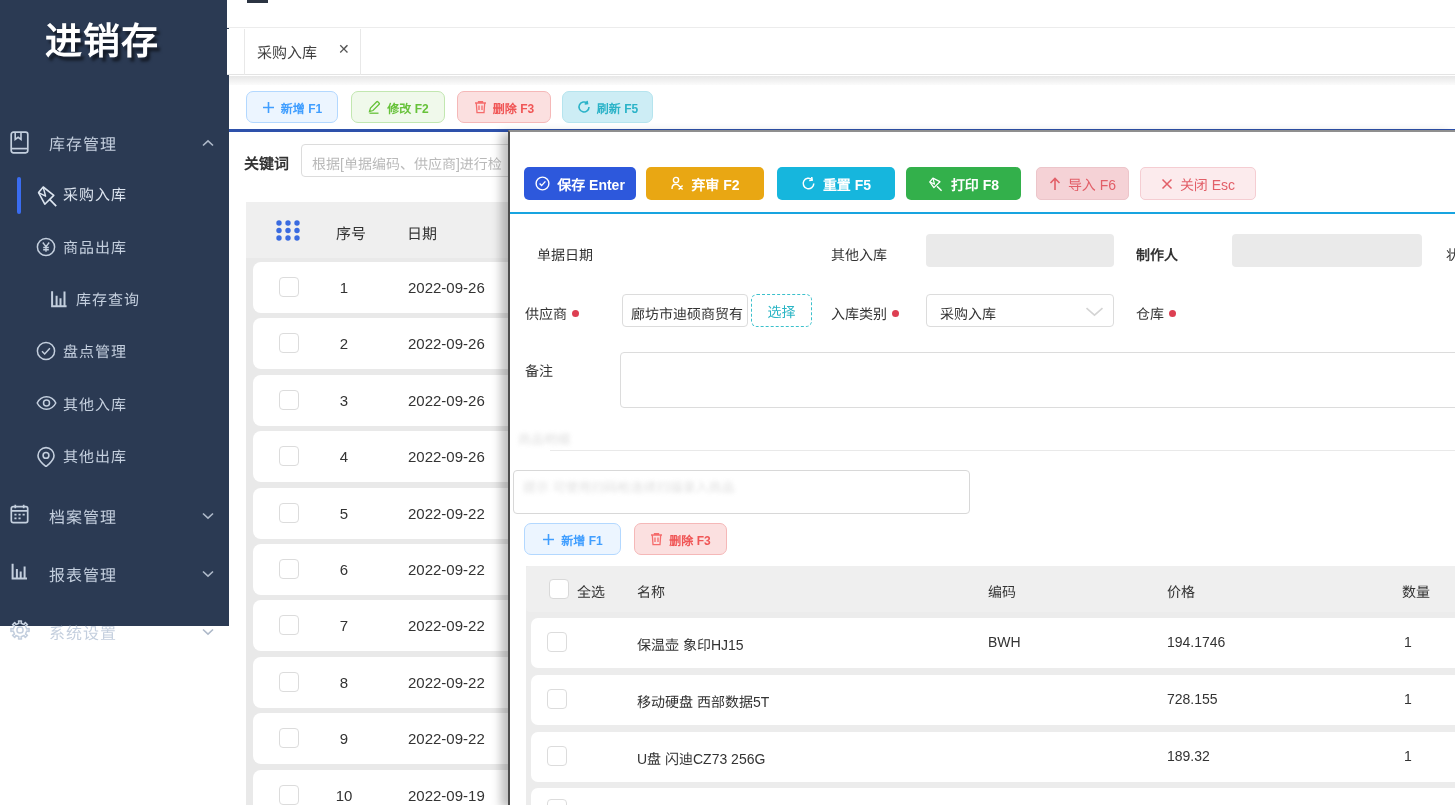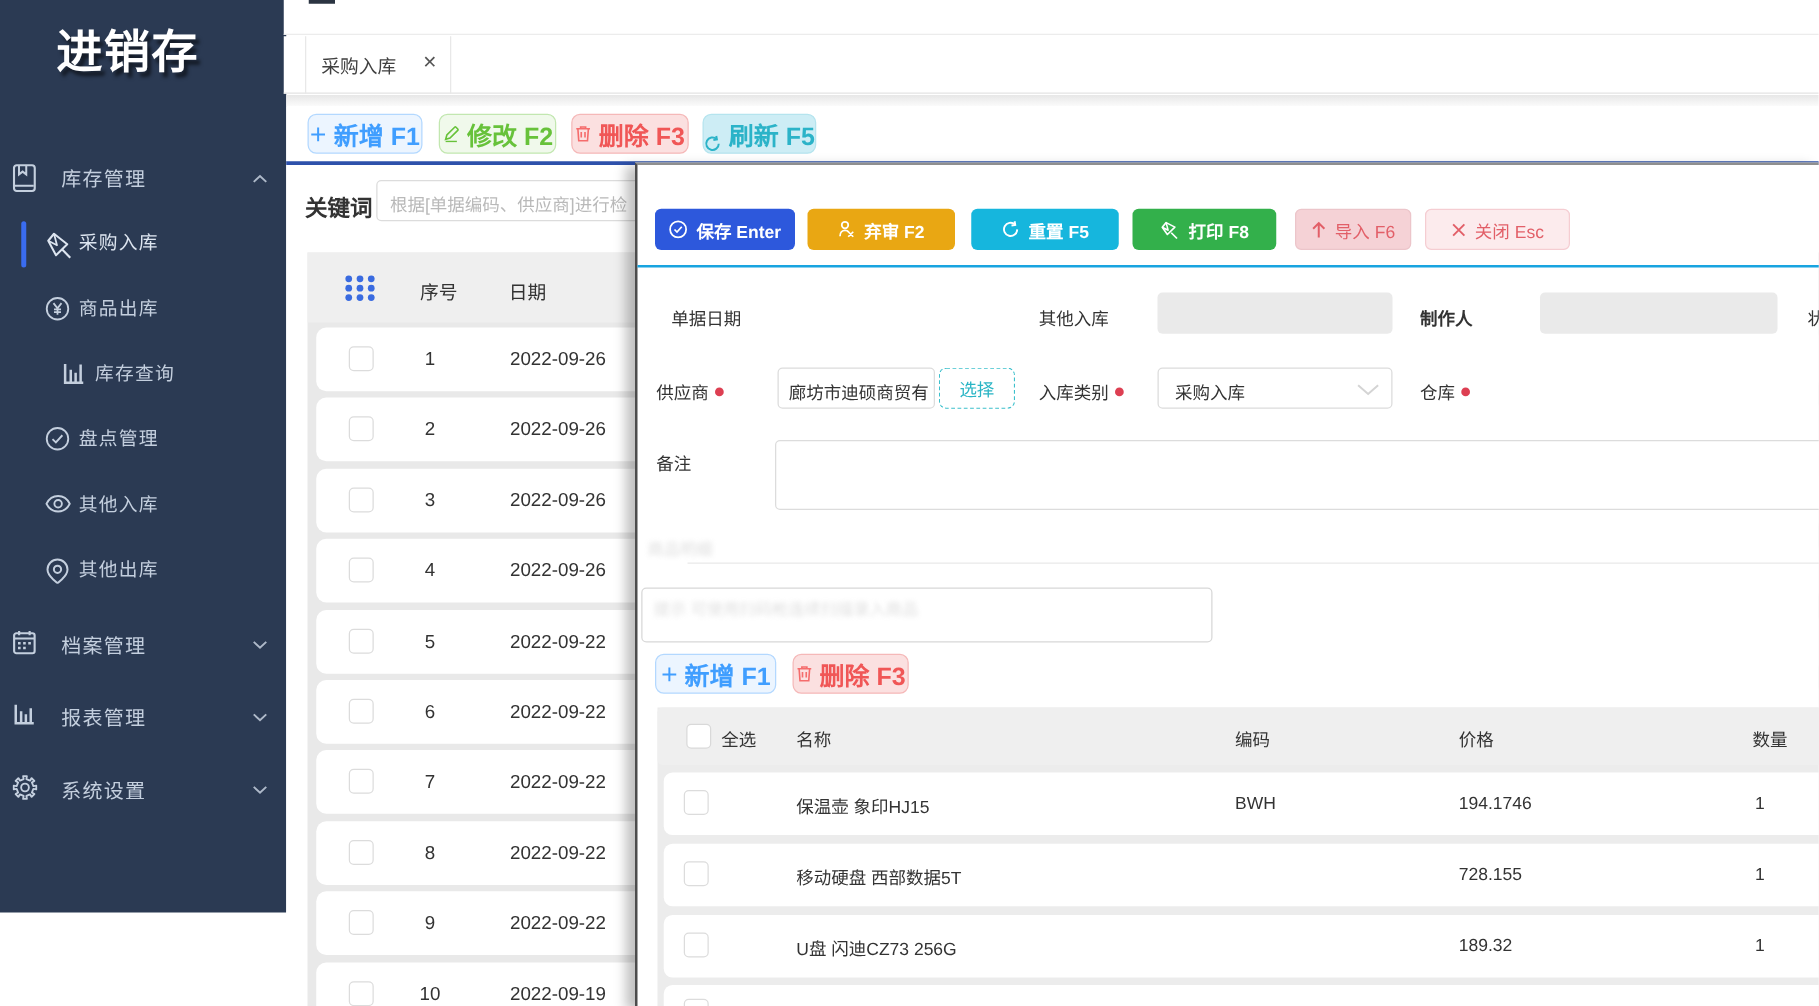--- a/index.html
+++ b/index.html
@@ -2,21 +2,21 @@
 <html lang="zh-CN"><head>
 <meta charset="UTF-8">
 <title>进销存</title>
 <style>
 *{margin:0;padding:0;box-sizing:border-box;}
 html,body{width:1455px;height:805px;overflow:hidden;}
 body{position:relative;font-family:"Liberation Sans",sans-serif;background:#fff;color:#333;}
 .abs{position:absolute;}
 svg{display:block;}
 
-#sidebar{left:0;top:0;width:229px;height:730px;background:#2b3a53;}
+#sidebar{left:0;top:0;width:229px;height:626px;background:#2b3a53;}
 #logo{left:45px;top:11px;color:#fff;font-size:37px;font-weight:bold;letter-spacing:1px;text-shadow:3px 4px 3px rgba(0,0,0,0.55);}
 .m-item{left:0;width:227px;height:22px;color:#c4cfde;}
 .m-item .ti{position:absolute;left:49px;top:0;font-size:16px;letter-spacing:1px;line-height:22px;}
 .m-item .ic{position:absolute;left:10px;top:-3px;}
 .m-item .ch{position:absolute;left:202px;top:5px;}
 .s-item{left:0;width:227px;height:20px;color:#c4cfde;}
 .s-item .ti{position:absolute;left:63px;top:0;font-size:15px;letter-spacing:1px;line-height:20px;}
 .s-item .ic{position:absolute;left:36px;top:-1px;}
 #activebar{left:17px;top:177px;width:4px;height:37px;background:#3a6cf0;border-radius:2px;}
 
@@ -24,27 +24,27 @@
 #hamb{left:247px;top:0;width:21px;height:2.5px;background:#2b3442;}
 #tabbar{left:227px;top:29px;width:1228px;height:46px;background:#fff;border-bottom:1px solid #e4e4e4;}
 #tab1{left:17px;top:0;height:46px;border-left:1px solid #e8e8e8;border-right:1px solid #e8e8e8;width:117px;}
 #tab1 .t{position:absolute;left:12px;top:12px;font-size:15px;color:#404040;}
 #tab1 .x{position:absolute;left:93px;top:12px;font-size:14px;color:#555;}
 #pagebg{left:229px;top:76px;width:1226px;height:9px;background:linear-gradient(#e7e7e7,#fbfbfb);}
 #toolpanel{left:229px;top:85px;width:1226px;height:44px;background:#fff;}
 #blueline{left:229px;top:129px;width:1226px;height:2.5px;background:#2e51ab;}
 #mainpanel{left:229px;top:131px;width:1226px;height:674px;background:#fff;}
 
-.tbtn{height:32px;border-radius:7px;font-size:20px;font-weight:bold;display:flex;align-items:center;justify-content:center;gap:6px;}
+.tbtn{height:32px;border-radius:7px;font-size:12px;font-weight:bold;display:flex;align-items:center;justify-content:center;gap:6px;}
 .b-add{background:#ecf5ff;border:1px solid #b3d8ff;color:#409eff;}
 .b-edit{background:#f0f9eb;border:1px solid #c2e7b0;color:#67c23a;}
 .b-del{background:#fbe0e0;border:1px solid #f5b8b8;color:#f05656;}
-.b-ref{background:#cdedf5;border:1px solid #b5e4ee;color:#2bb3c8;align-items:flex-end;}
-
-#kw-label{left:244px;top:152px;font-size:18px;font-weight:bold;color:#333;}
+.b-ref{background:#cdedf5;border:1px solid #b5e4ee;color:#2bb3c8;}
+
+#kw-label{left:244px;top:152px;font-size:15px;font-weight:bold;color:#333;}
 #kw-input{left:301px;top:144px;width:212px;height:33px;border:1px solid #dcdcdc;border-radius:4px;background:#fff;}
 #kw-input .ph{position:absolute;left:10px;top:8px;font-size:14px;color:#b9b9b9;white-space:nowrap;overflow:hidden;}
 
 #bgtable{left:246px;top:202px;width:1209px;height:620px;background:#e9e9e9;}
 #bgthead{position:absolute;left:0;top:0;width:100%;height:56px;background:#efefef;}
 .bgrow{position:absolute;left:7px;width:calc(100% - 7px);height:51px;background:#fff;border-radius:8px;}
 .cbx{position:absolute;width:20px;height:20px;border:1px solid #dcdcdc;border-radius:4px;background:#fff;}
 .num{position:absolute;left:76px;width:30px;text-align:center;font-size:15px;color:#333;}
 .dat{position:absolute;left:155px;font-size:15px;color:#333;}
 #bgthead .h1{position:absolute;left:90px;top:20px;font-size:15px;color:#333;}

